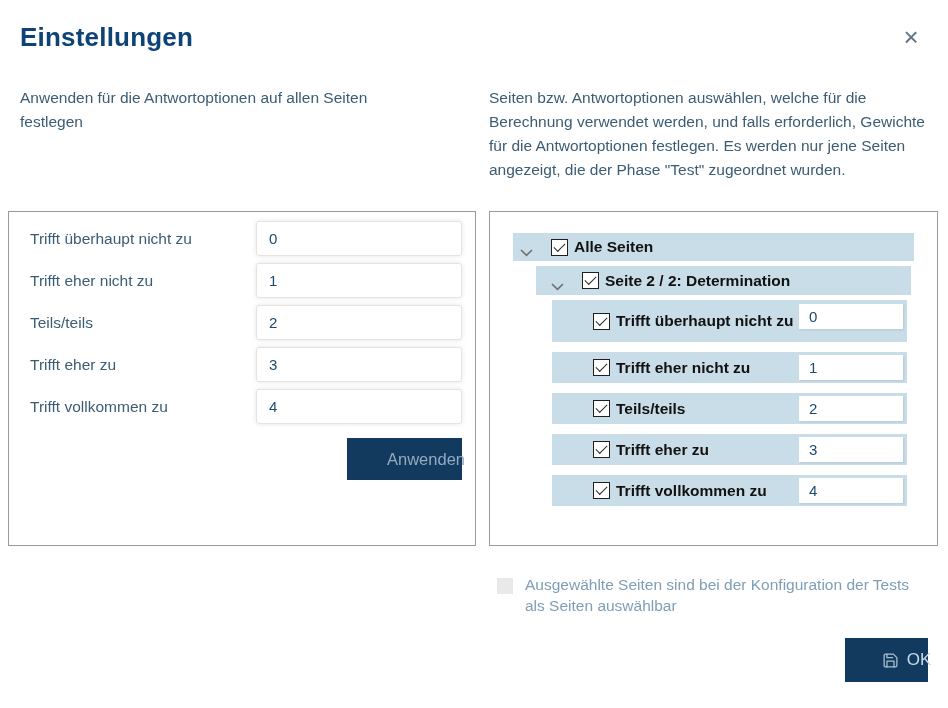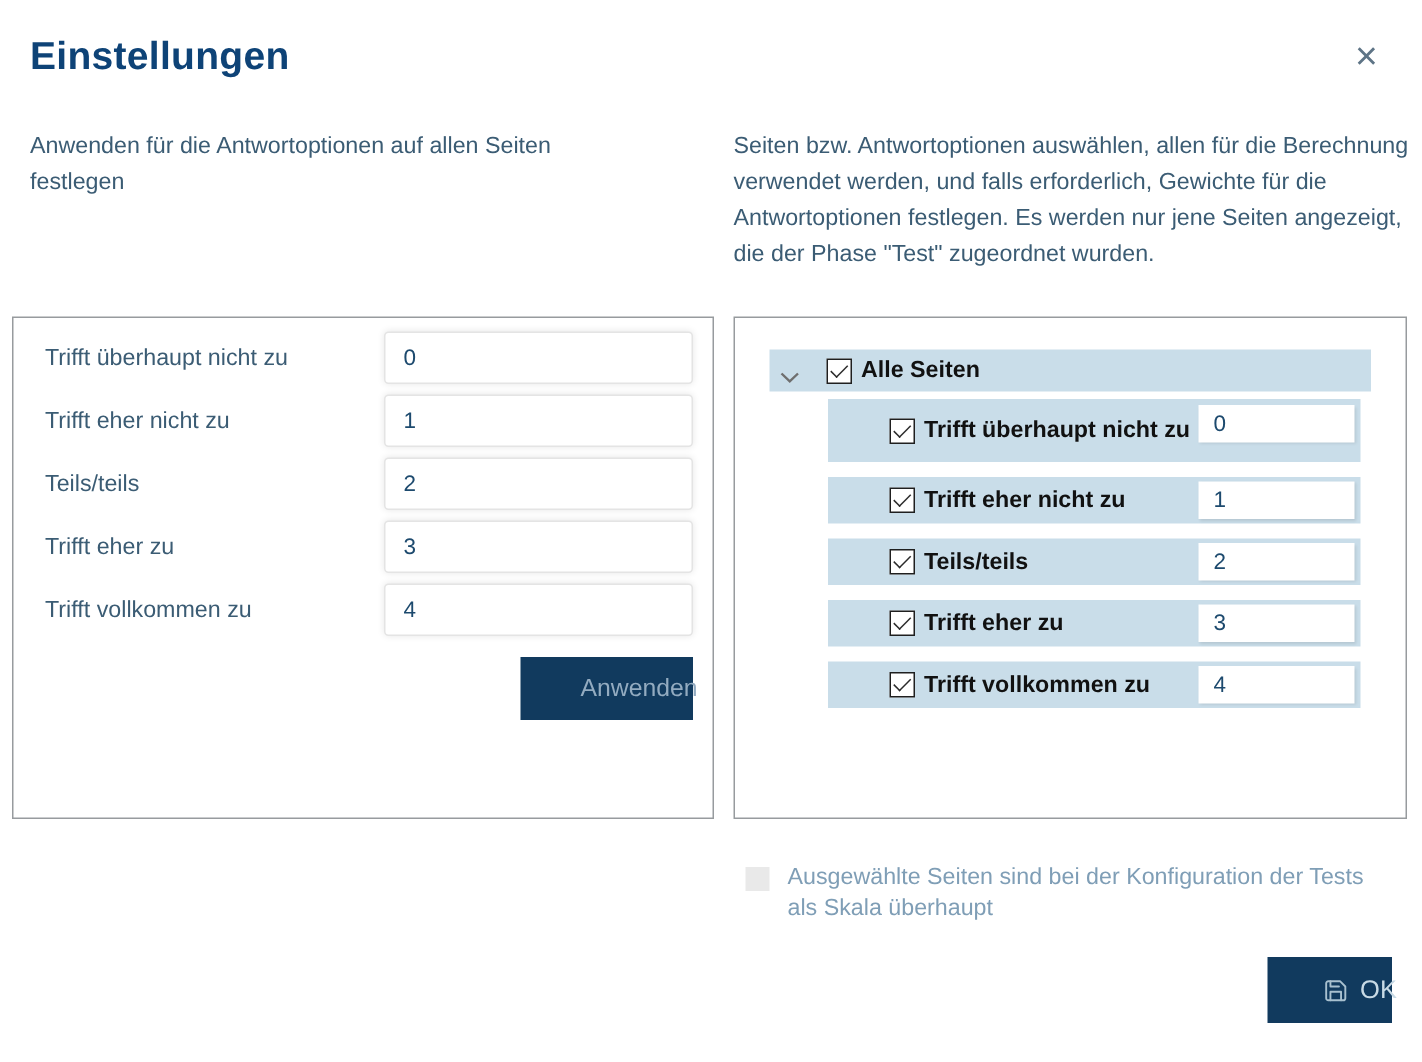--- a/index.html
+++ b/index.html
@@ -72,21 +72,21 @@
 </style>
 </head>
 <body>
 
 <div class="stage">
 
   <div class="title">Einstellungen</div>
   <div class="close">×</div>
 
   <p class="desc desc-left">Anwenden für die Antwortoptionen auf allen Seiten festlegen</p>
-  <p class="desc desc-right">Seiten bzw. Antwortoptionen auswählen, allen für die Berechnung verwendet werden, und falls erforderlich, Gewichte für die Antwortoptionen festlegen. Es werden nur jene Seiten angezeigt, die der Phase "Test" zugeordnet wurden.</p>
+  <p class="desc desc-right">Seiten bzw. Antwortoptionen auswählen, welche für die Berechnung verwendet werden, und falls erforderlich, Gewichte für die Antwortoptionen festlegen. Es werden nur jene Seiten angezeigt, die der Phase "Test" zugeordnet wurden.</p>
 
   <div class="panel panel-left">
     <div class="w-row">
       <span class="w-label">Trifft überhaupt nicht zu</span>
       <input class="w-input" value="0" style="">
     </div>
     <div class="w-row">
       <span class="w-label">Trifft eher nicht zu</span>
       <input class="w-input" value="1" style="">
     </div>
@@ -112,20 +112,29 @@
     <div class="t-row t-root">
       <span class="chev">
         <svg width="13" height="8" viewBox="0 0 13 8">
             <polyline points="1,1 6.5,6.3 12,1" fill="none" stroke="#6f6f6f" stroke-width="1.6"></polyline>
           </svg>
       </span>
       <span class="cb"></span>
       <span class="t-label">Alle Seiten</span>
     </div>
 
+    <div class="t-row t-page">
+      <span class="chev">
+        <svg width="13" height="8" viewBox="0 0 13 8">
+            <polyline points="1,1 6.5,6.3 12,1" fill="none" stroke="#6f6f6f" stroke-width="1.6"></polyline>
+          </svg>
+      </span>
+      <span class="cb"></span>
+      <span class="t-label">Seite 2 / 2: Determination</span>
+    </div>
 
     <div class="t-row t-opt tall">
       <span class="cb"></span>
       <span class="t-label">Trifft überhaupt nicht zu</span>
       <input class="t-input" value="0" style="">
     </div>
 
     <div class="t-row t-opt">
       <span class="cb"></span>
       <span class="t-label">Trifft eher nicht zu</span>
@@ -147,21 +156,21 @@
     <div class="t-row t-opt">
       <span class="cb"></span>
       <span class="t-label">Trifft vollkommen zu</span>
       <input class="t-input" value="4" style="">
     </div>
 
   </div>
 
   <div class="scale-row">
     <span class="cb-disabled"></span>
-    <span class="scale-text">Ausgewählte Seiten sind bei der Konfiguration der Tests als Skala überhaupt</span>
+    <span class="scale-text">Ausgewählte Seiten sind bei der Konfiguration der Tests als Seiten auswählbar</span>
   </div>
 
   <button class="btn btn-ok">
     <span class="save-icon">
       <svg width="17" height="17" viewBox="0 0 24 24" fill="none" stroke="currentColor" stroke-width="1.8" stroke-linejoin="round" stroke-linecap="round">
         <path d="M19 21H5a2 2 0 0 1-2-2V5a2 2 0 0 1 2-2h11l5 5v11a2 2 0 0 1-2 2z"></path>
         <polyline points="17 21 17 13 7 13 7 21"></polyline>
         <polyline points="7 3 7 8 15 8"></polyline>
       </svg>
     </span>

